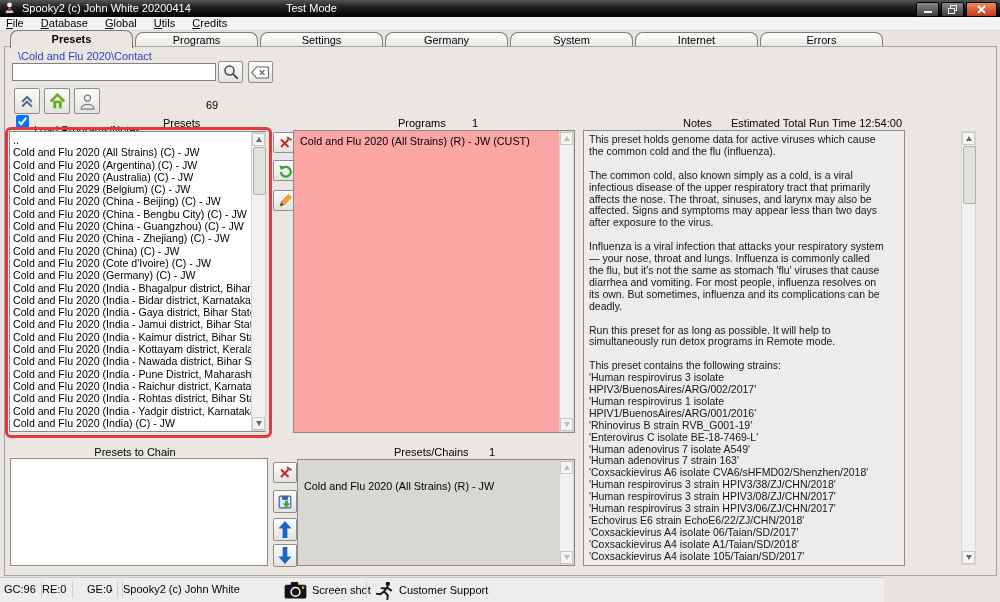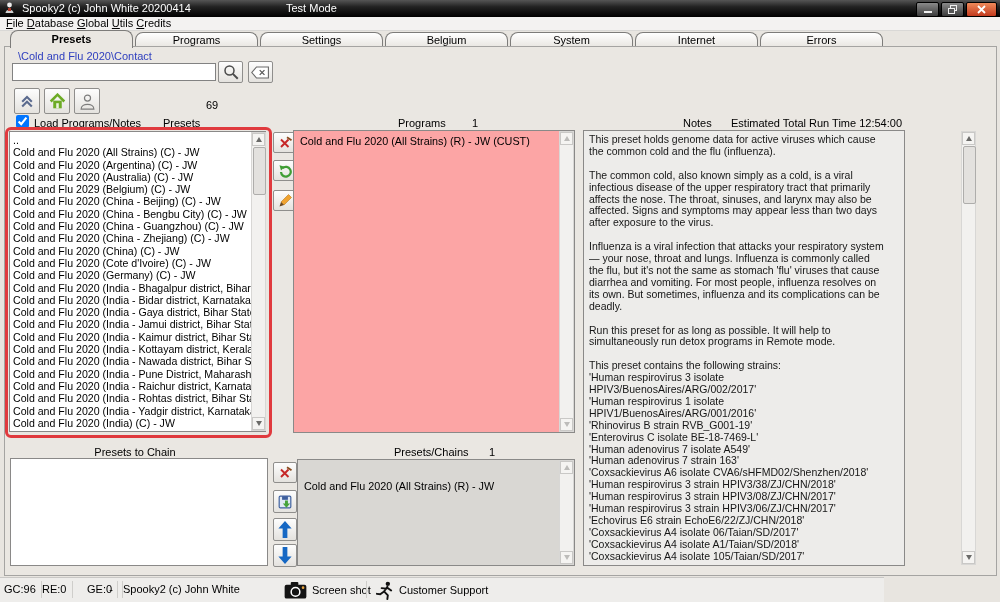--- a/index.html
+++ b/index.html
@@ -14,21 +14,21 @@
   .titlebar .wmode{position:absolute;left:286px;top:2px;font-size:11px;}
   .winbtns{position:absolute;right:3px;top:2px;display:flex;gap:2px;}
   .wb{width:21px;height:13px;border:1px solid #000;border-radius:2px;
       background:linear-gradient(#8a8a8a,#3c3c3c);display:flex;align-items:center;justify-content:center;}
   .wb.close{width:29px;background:linear-gradient(#ef8a5a,#c23a1e);}
   .wb .bar{width:8px;height:2px;background:#eee;margin-top:5px;}
 
   
   .menubar{position:absolute;left:0;top:17px;width:1000px;height:13px;background:#f3f2f1;
     border-bottom:1px solid #d9d8d6;}
-  .menu-item{display:inline-block;margin-left:0;font-size:11px;line-height:13px;}
+  .menu-item{display:inline-block;margin-left:14px;font-size:11px;line-height:13px;}
   .menu-item:first-child{margin-left:6px;}
   .menu-item::first-letter{text-decoration:underline;}
 
   
   .tabstrip{position:absolute;left:10px;top:30px;height:17px;white-space:nowrap;}
   .tab{display:inline-block;width:121px;height:15px;line-height:15px;text-align:center;
     border:1px solid #7d7c7a;border-bottom:none;border-radius:8px 8px 0 0;
     background:linear-gradient(#fff,#e7e4df);margin-right:2px;vertical-align:bottom;font-size:11px;}
   .tab.active{font-weight:bold;height:17px;line-height:17px;background:#eae7e2;position:relative;z-index:3;}
 
@@ -41,21 +41,21 @@
     background:#fff;font-size:11px;padding:1px 3px;font-family:"Liberation Sans",sans-serif;}
   .tool-btn{position:absolute;background:linear-gradient(#fdfdfd,#e4e2de);border:1px solid #8f8e8c;
     border-radius:2px;display:flex;align-items:center;justify-content:center;padding:0;cursor:pointer;}
   .btn-search{left:218px;top:61px;width:25px;height:22px;}
   .btn-clear{left:248px;top:61px;width:25px;height:22px;}
   .btn-up2{left:14px;top:88px;width:26px;height:26px;}
   .btn-home{left:44px;top:88px;width:26px;height:26px;}
   .btn-person{left:74px;top:88px;width:26px;height:26px;}
   .chk{position:absolute;left:16px;top:115px;width:13px;height:13px;margin:0;}
   .lbl{position:absolute;font-size:11px;text-align:center;}
-  .lbl-load{left:34px;top:117px;}
+  .lbl-load{left:34px;top:124px;}
   .lbl-presets{left:163px;top:117px;}
   .lbl-presets-count{left:206px;top:99px;}
 
   .red-outline{position:absolute;left:5px;top:127px;width:261px;height:305px;
     border:3px solid #e03a3e;border-radius:6px;background:transparent;z-index:2;}
   .plist{position:absolute;left:9px;top:131px;width:257px;height:301px;background:#fff;
     border:1px solid #8a8988;overflow:hidden;padding:2px 0 0 3px;box-sizing:border-box;z-index:1;}
   .plist .list-item{height:12.3px;line-height:12.3px;white-space:nowrap;overflow:hidden;font-size:10.6px;}
 
   
@@ -152,21 +152,21 @@
 
   <div class="menubar">
     <span class="menu-item">File</span>
     <span class="menu-item">Database</span>
     <span class="menu-item">Global</span>
     <span class="menu-item">Utils</span>
     <span class="menu-item">Credits</span>
   </div>
 
   <div class="tabstrip">
-    <span class="tab active">Presets</span><span class="tab">Programs</span><span class="tab">Settings</span><span class="tab">Belgium</span><span class="tab">System</span><span class="tab">Internet</span><span class="tab">Errors</span>
+    <span class="tab active">Presets</span><span class="tab">Programs</span><span class="tab">Settings</span><span class="tab">Germany</span><span class="tab">System</span><span class="tab">Internet</span><span class="tab">Errors</span>
   </div>
 
   <div class="content-frame"></div>
 
   <div class="breadcrumb lbl">\Cold and Flu 2020\Contact</div>
   <input class="search-input" type="text" value="" style="">
   <button class="tool-btn btn-search">
     <svg width="18" height="18" viewBox="0 0 24 24">
       <circle cx="10" cy="10" r="6" fill="none" stroke="#4a4a4a" stroke-width="2"></circle>
       <line x1="14.5" y1="14.5" x2="21" y2="21" stroke="#4a4a4a" stroke-width="2.6"></line>

